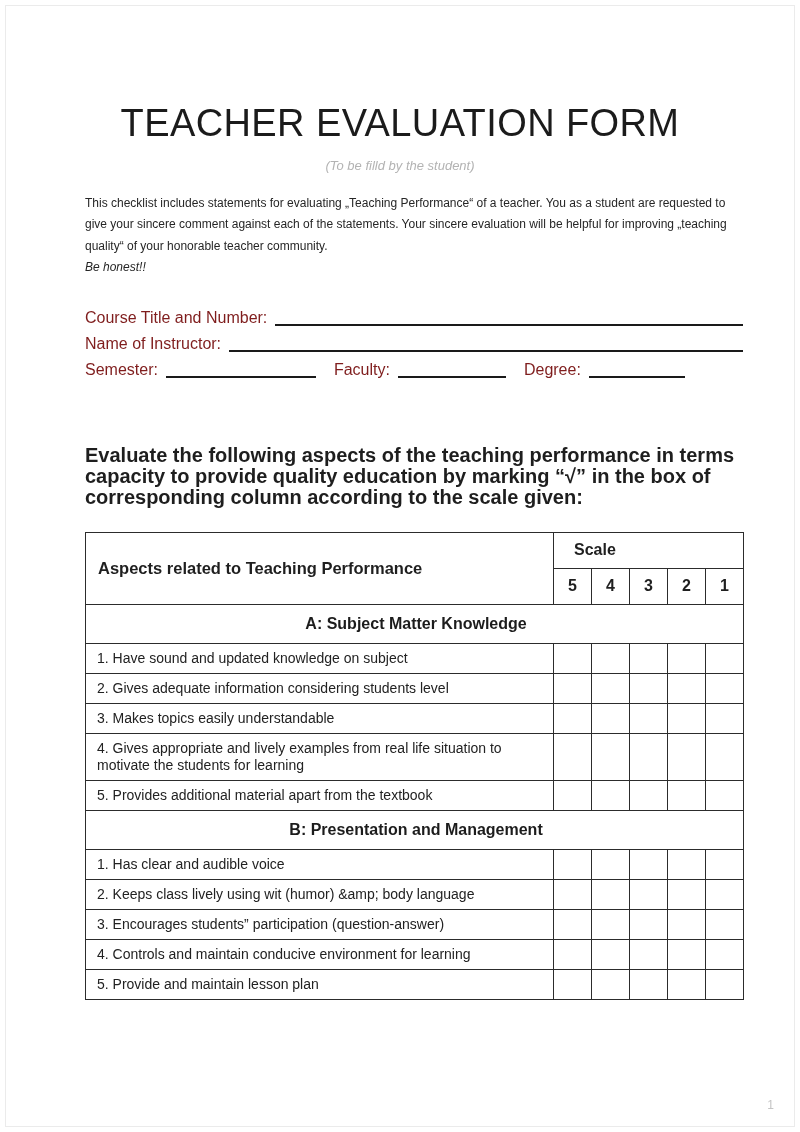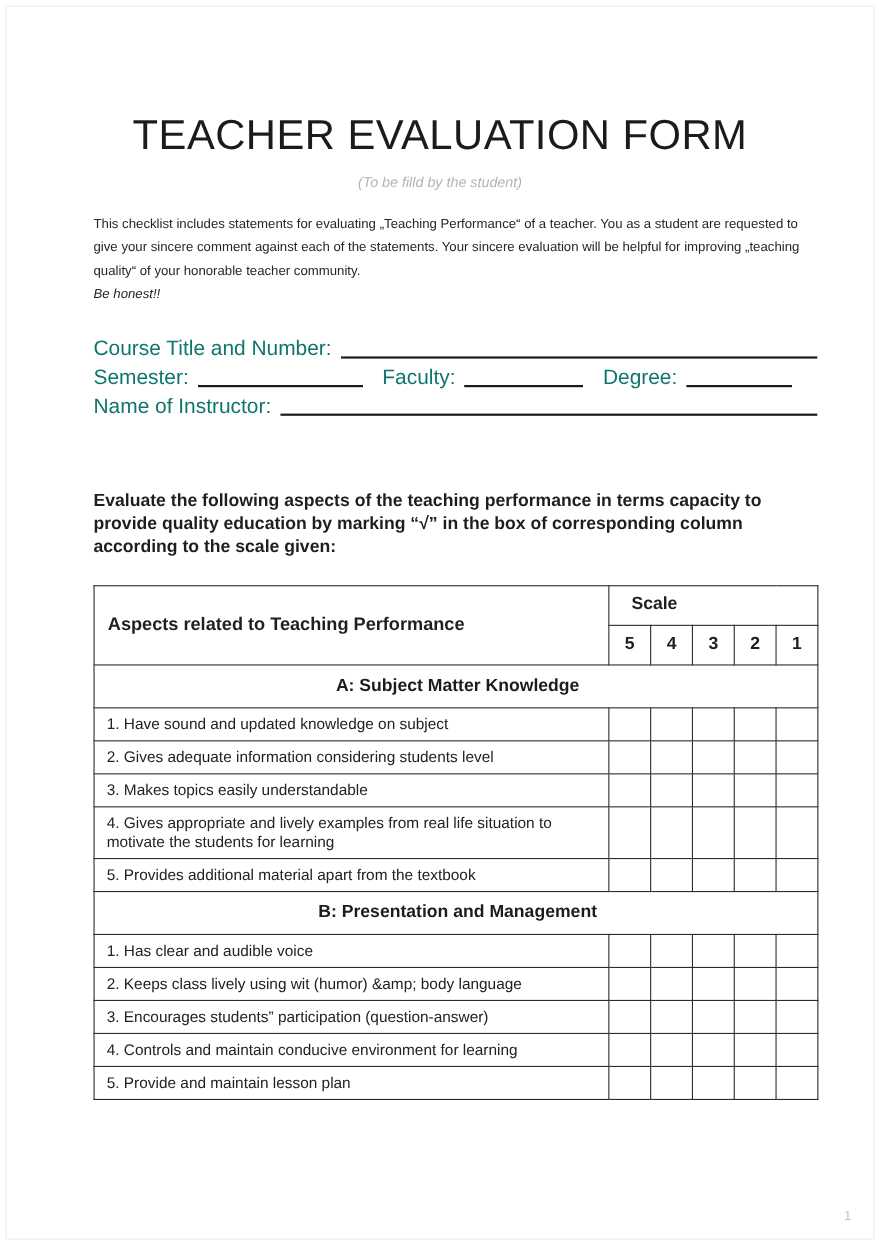--- a/index.html
+++ b/index.html
@@ -32,37 +32,37 @@
     margin-top: 12px;
   }
   .content { margin-left: 85px; margin-right: 57px; }
   .intro {
     margin-top: 20px;
     font-size: 12px;
     line-height: 21.5px;
     color: #262626;
   }
   .intro .be-honest { display: block; font-style: italic; }
-  .fields { margin-top: 26px; font-size: 19px; color: #0f766e; }
+  .fields { margin-top: 26px; font-size: 16px; color: #7f1d1d; }
   .field-row { display: flex; align-items: flex-end; line-height: 26px; }
   .flabel { white-space: nowrap; }
   .fline {
     border-bottom: 2px solid #1a1a1a;
     flex: 1 1 auto;
     margin: 0 0 5px 8px;
     height: 1px;
   }
   .fline.w-sem { flex: 0 0 150px; }
   .fline.w-fac { flex: 0 0 108px; }
   .fline.w-deg { flex: 0 0 96px; }
   .gap { margin-left: 18px; }
   .instructions {
     margin-top: 62px;
     font-weight: 700;
-    font-size: 16px;
+    font-size: 20px;
     line-height: 21px;
     color: #1e1e1e;
   }
   .scale-legend {
     margin-top: 24px;
     margin-left: 30px;
     font-weight: 600;
     font-size: 15.5px;
     color: #222;
   }
@@ -121,34 +121,34 @@
 <h1 class="title">TEACHER EVALUATION FORM</h1>
 <div class="subtitle">(To be filld by the student)</div>
 
 <div class="content">
 
   <p class="intro"><span>This checklist includes statements for evaluating „Teaching Performance“ of a teacher. You as a student are requested to give your sincere comment against each of the statements. Your sincere evaluation will be helpful for improving „teaching quality“ of your honorable teacher community.</span><span class="be-honest">Be honest!!</span></p>
 
   <div class="fields">
     <div class="field-row">
       <span class="flabel">Course Title and Number:</span>
+      <span class="fline"></span>
+    </div>
+    <div class="field-row">
+      <span class="flabel">Name of Instructor:</span>
       <span class="fline"></span>
     </div>
     <div class="field-row">
       <span class="flabel">Semester:</span>
       <span class="fline w-sem"></span>
       <span class="flabel gap">Faculty:</span>
       <span class="fline w-fac"></span>
       <span class="flabel gap">Degree:</span>
       <span class="fline w-deg"></span>
     </div>
-    <div class="field-row">
-      <span class="flabel">Name of Instructor:</span>
-      <span class="fline"></span>
-    </div>
   </div>
 
   <p class="instructions">Evaluate the following aspects of the teaching performance in terms capacity to provide quality education by marking “√” in the box of corresponding column according to the scale given:</p>
 
 
   <table class="etable">
     <colgroup>
       <col class="col-aspect">
       <col class="col-scale">
         <col class="col-scale">

